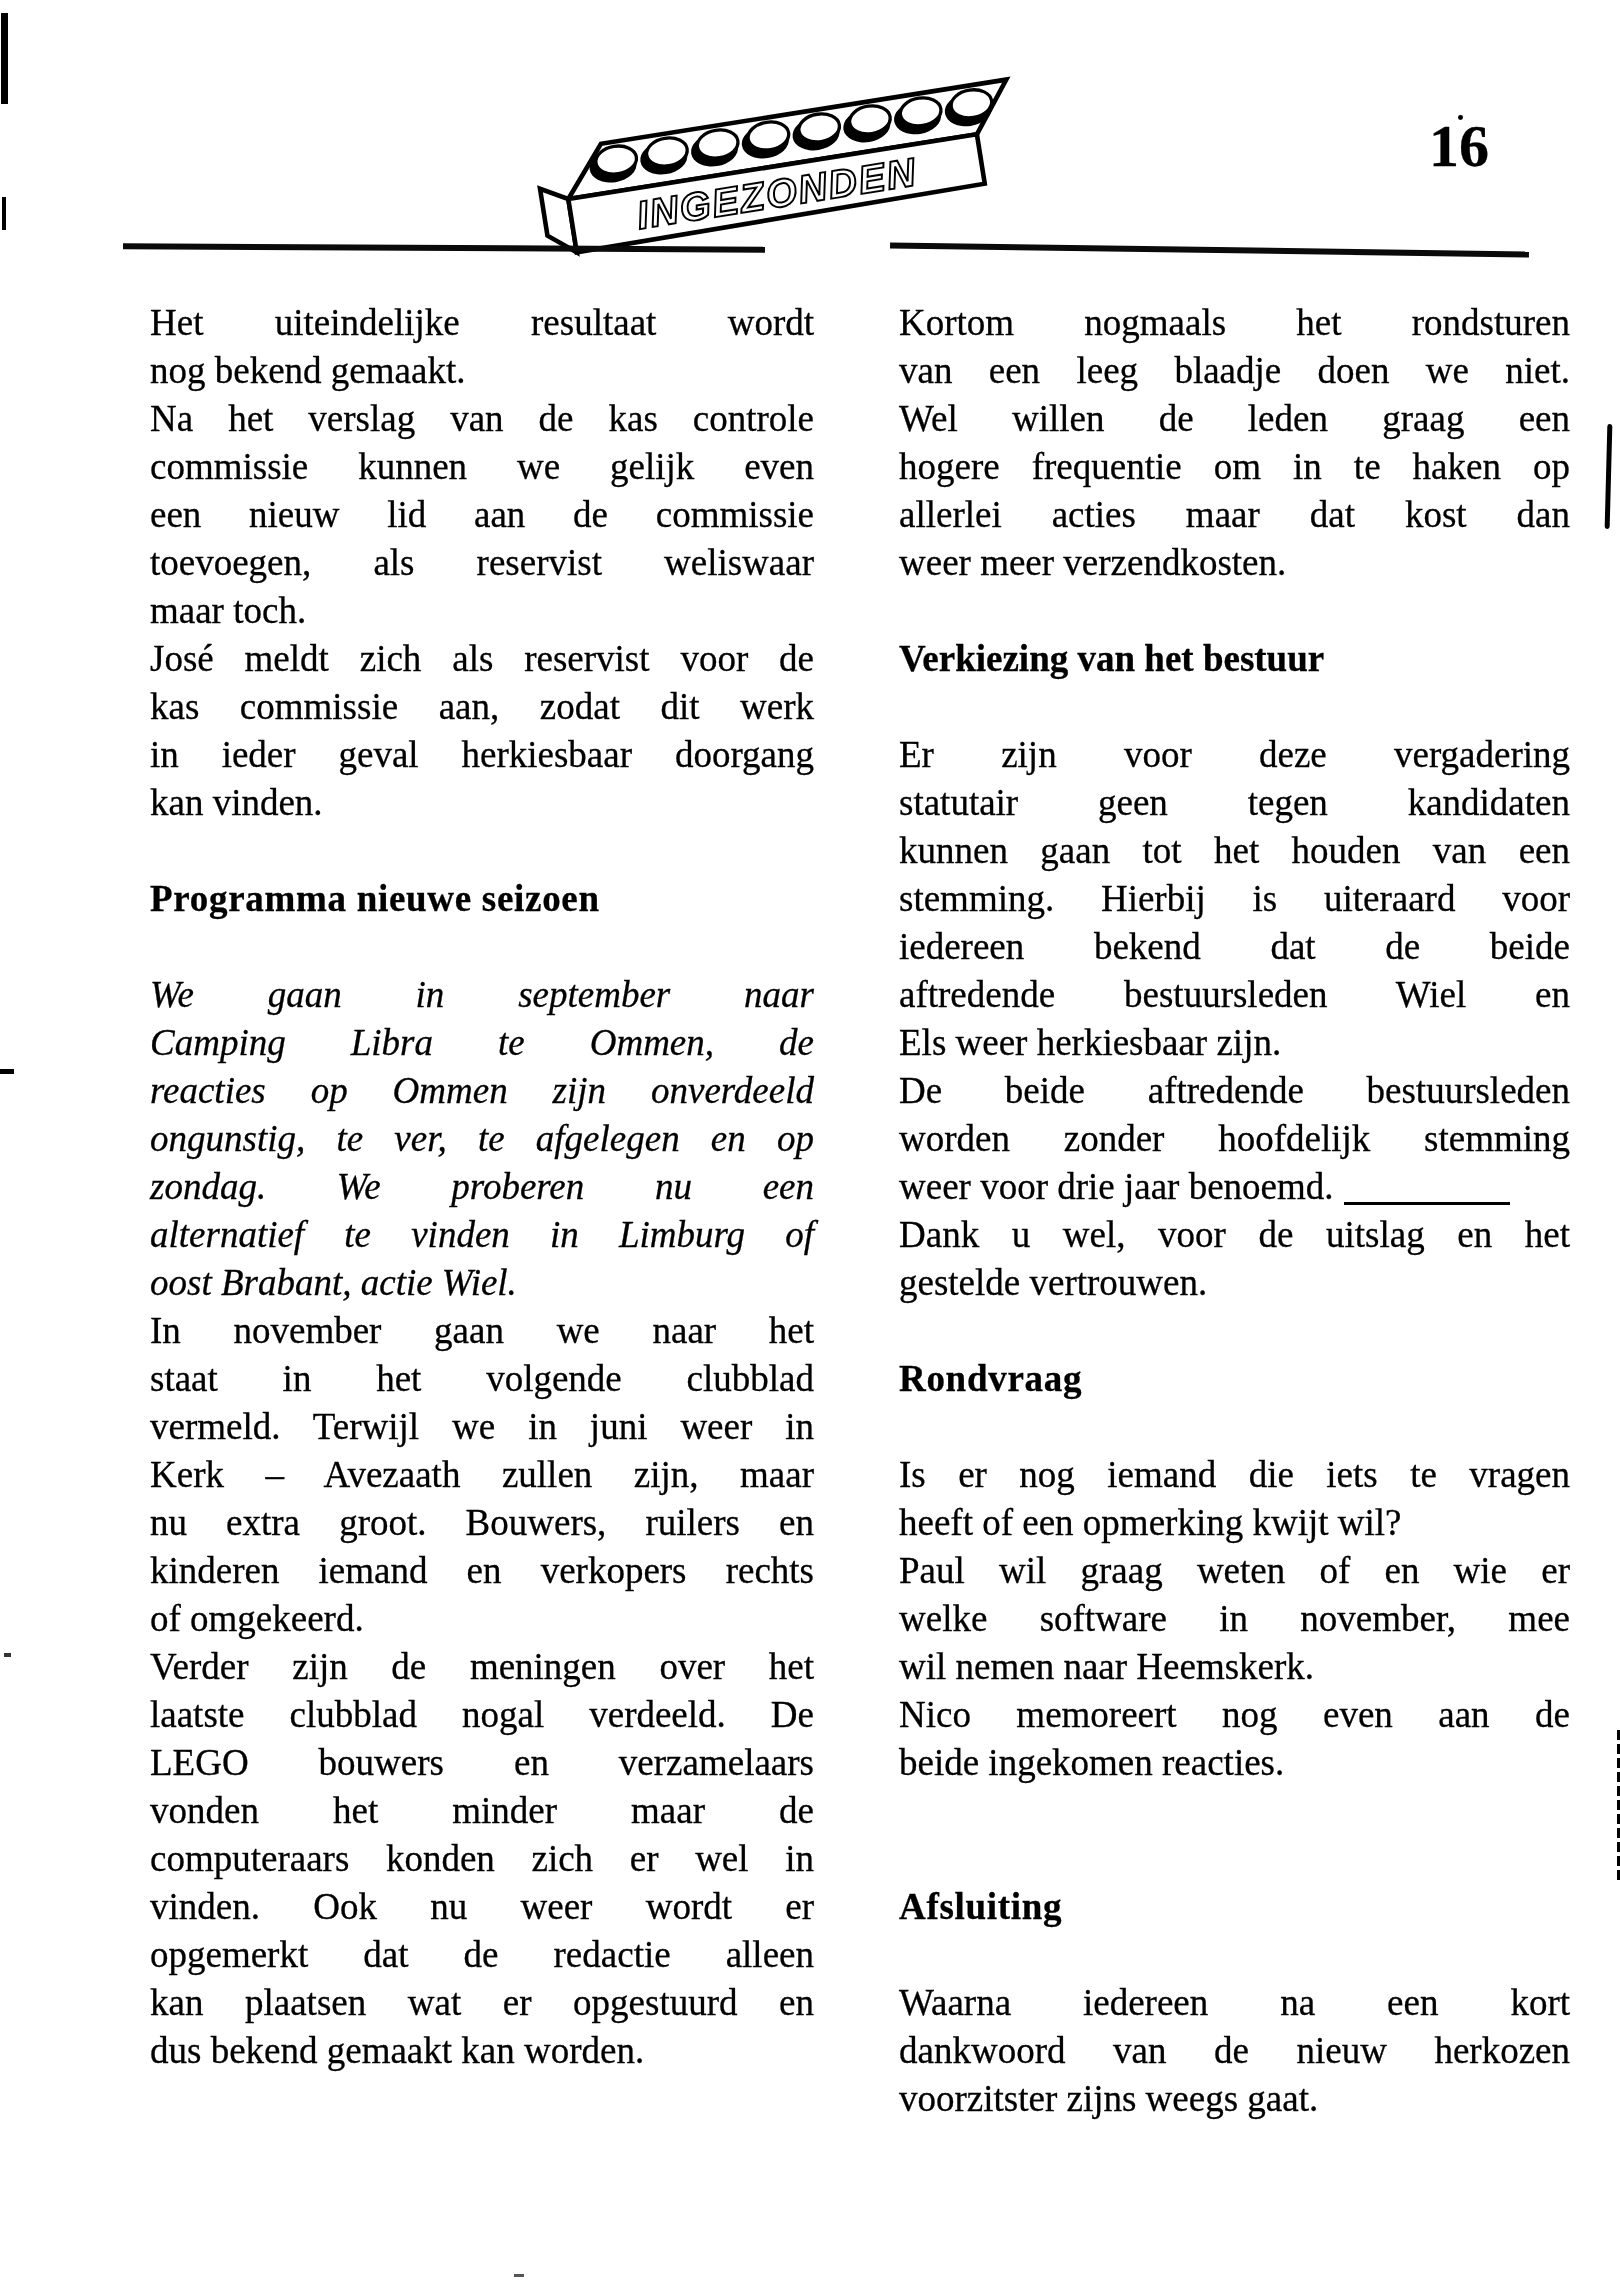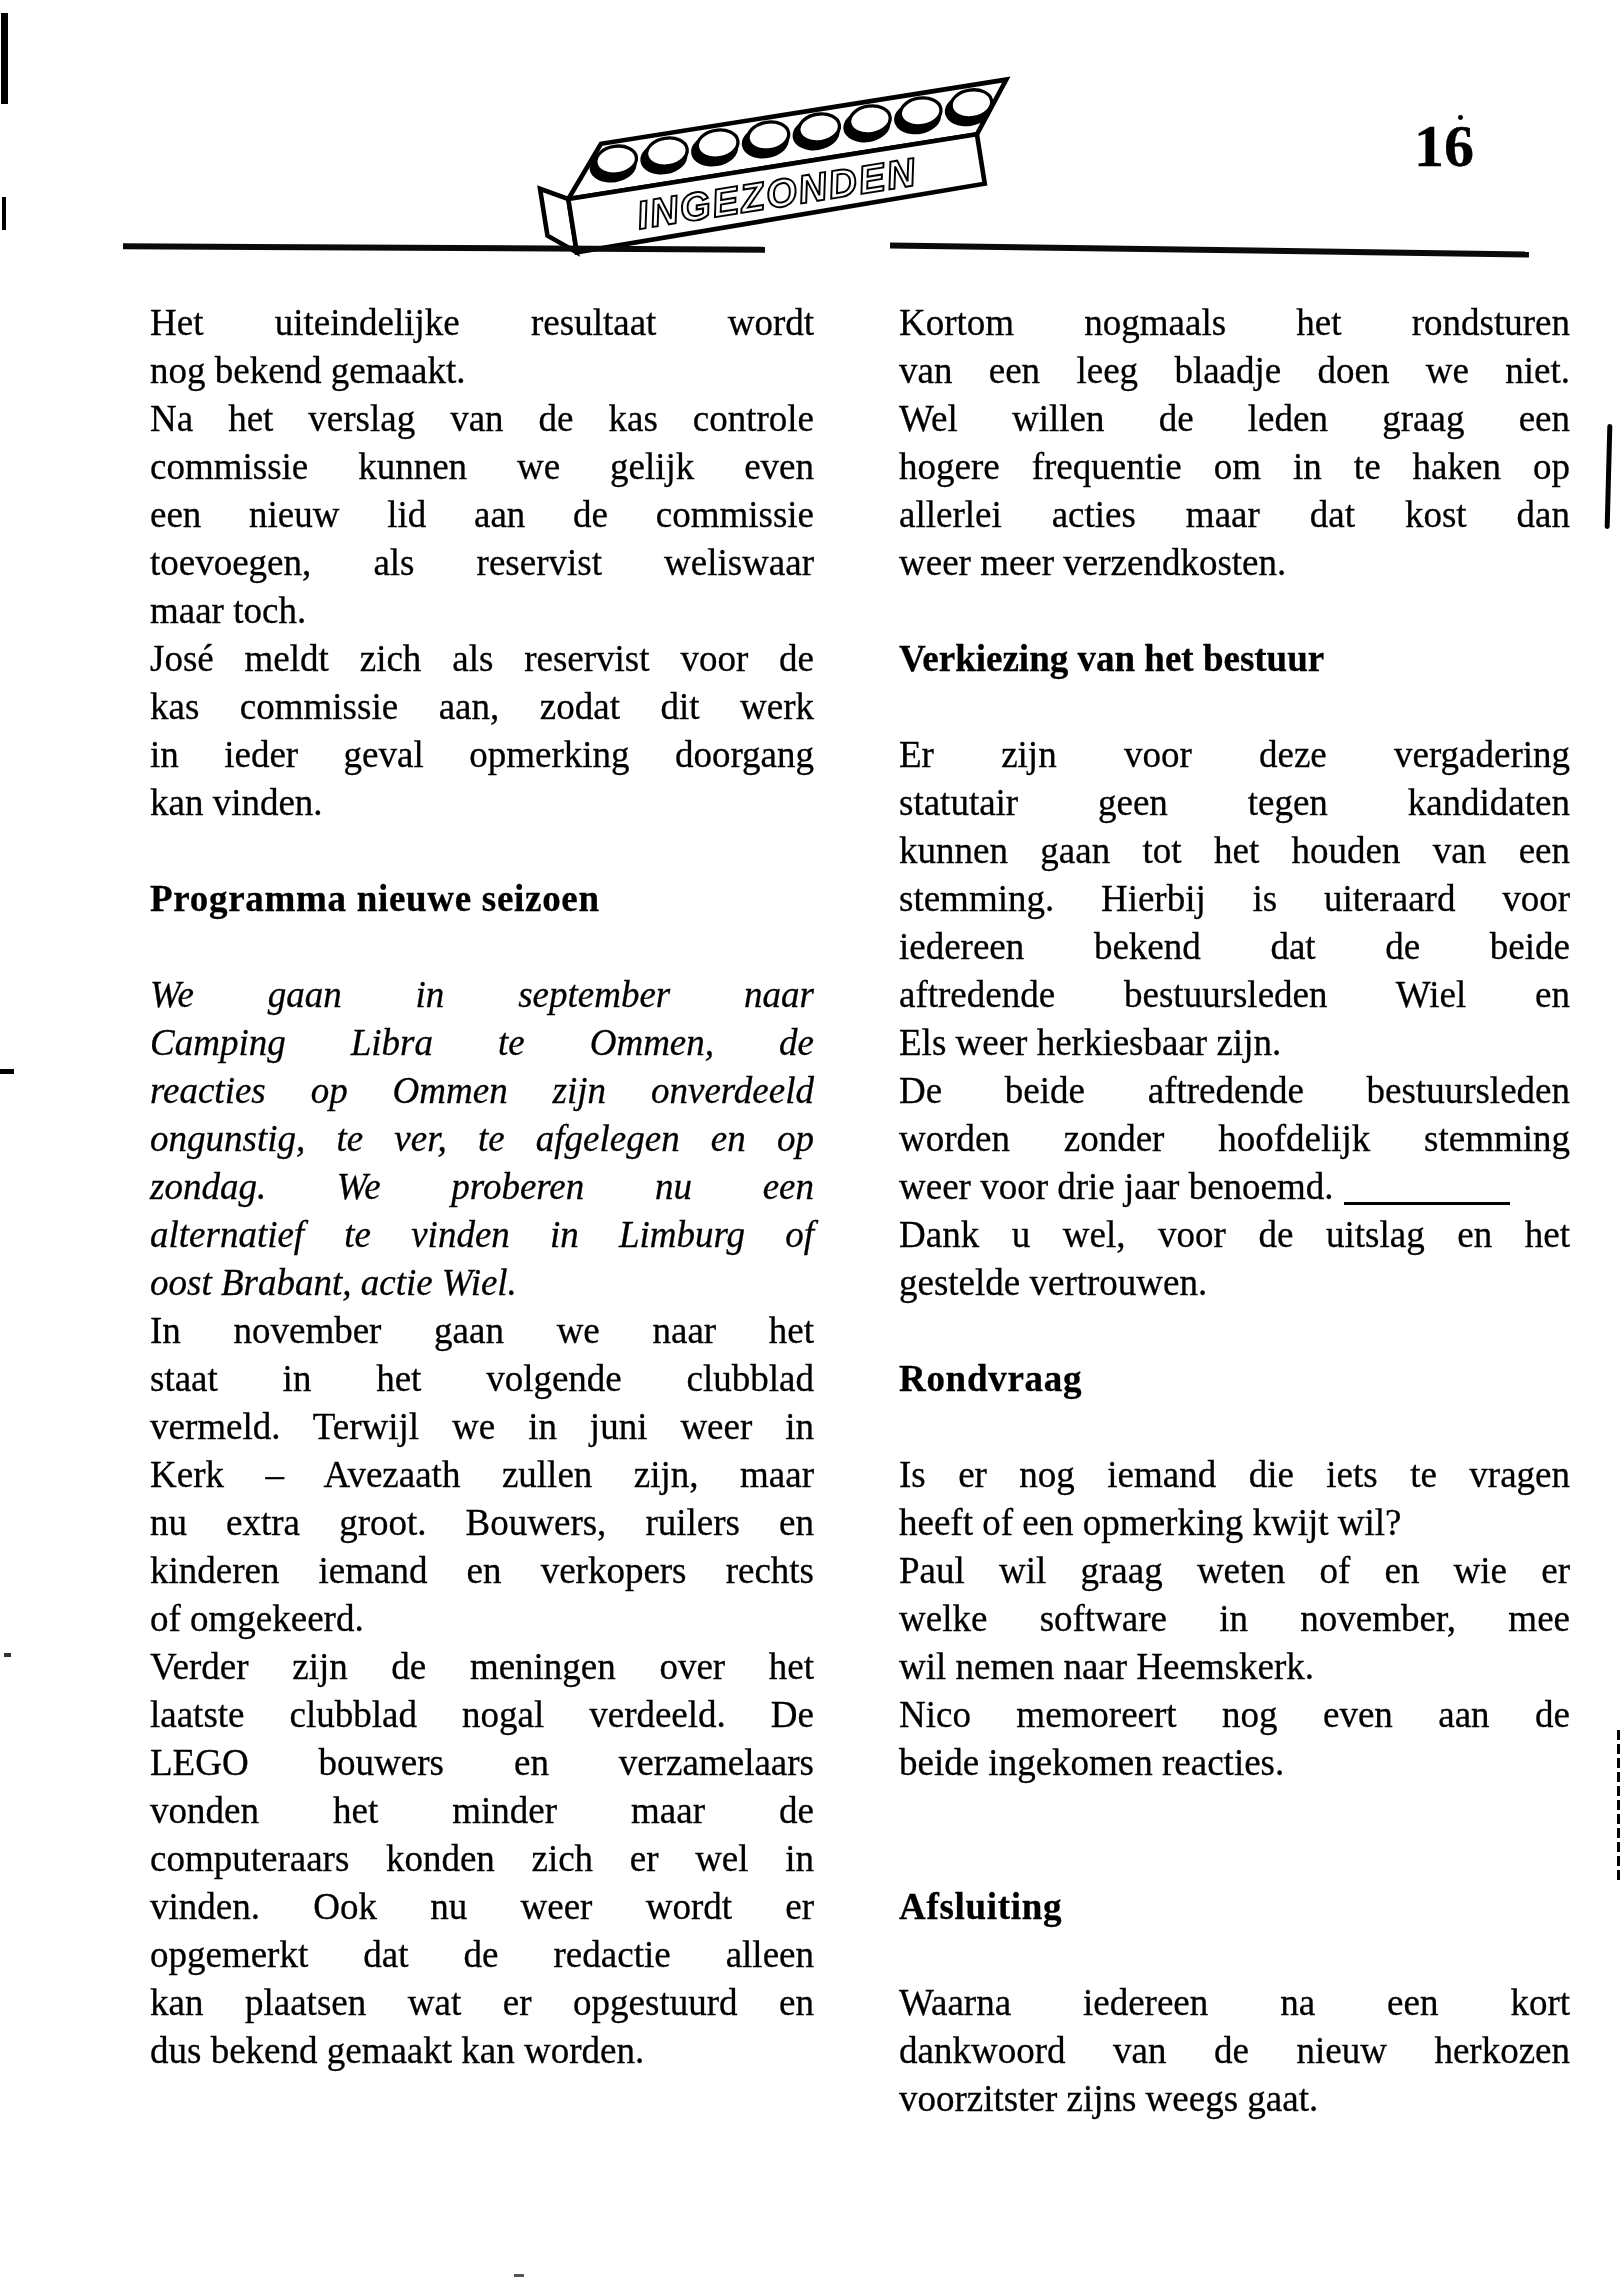--- a/index.html
+++ b/index.html
@@ -9,21 +9,21 @@
     background:#ffffff;
     font-family:"Liberation Serif", serif;
     color:#000;
     overflow:hidden;
     -webkit-text-stroke:0.3px #000;
   }
   
   .brick{position:absolute;left:506px;top:55px;width:527px;height:211px;}
   .page-number{
     position:absolute;left:1414px;top:116px;width:90px;
-    font-size:60px;font-weight:bold;line-height:1;
+    font-size:60px;font-weight:bold;text-align:center;line-height:1;
   }
   .rule{position:absolute;background:#0a0a0a;}
   .rule-left{left:123px;top:245px;width:642px;height:5.5px;transform:rotate(0.3deg);}
   .rule-right{left:890px;top:247px;width:639px;height:6.2px;transform:rotate(0.8deg);}
   
   .col{position:absolute;top:299px;margin-left:24px;}
   .col-left{left:126px;width:664px;}
   .col-right{left:875px;width:671px;}
   .line{
     height:48px;line-height:48px;font-size:37px;
@@ -114,21 +114,21 @@
       <div class="para">
         <div class="line">Na het verslag van de kas controle</div>
         <div class="line">commissie kunnen we gelijk even</div>
         <div class="line">een nieuw lid aan de commissie</div>
         <div class="line">toevoegen, als reservist weliswaar</div>
         <div class="line last">maar toch.</div>
       </div>
       <div class="para">
         <div class="line">José meldt zich als reservist voor de</div>
         <div class="line">kas commissie aan, zodat dit werk</div>
-        <div class="line">in ieder geval opmerking doorgang</div>
+        <div class="line">in ieder geval herkiesbaar doorgang</div>
         <div class="line last">kan vinden.</div>
       </div>
       <div class="gap" style="height: 48px;"></div>
       <div class="heading">Programma nieuwe seizoen</div>
       <div class="gap" style="height: 48px;"></div>
       <div class="para italic">
         <div class="line">We gaan in september naar</div>
         <div class="line">Camping Libra te Ommen, de</div>
         <div class="line">reacties op Ommen zijn onverdeeld</div>
         <div class="line">ongunstig, te ver, te afgelegen en op</div>

